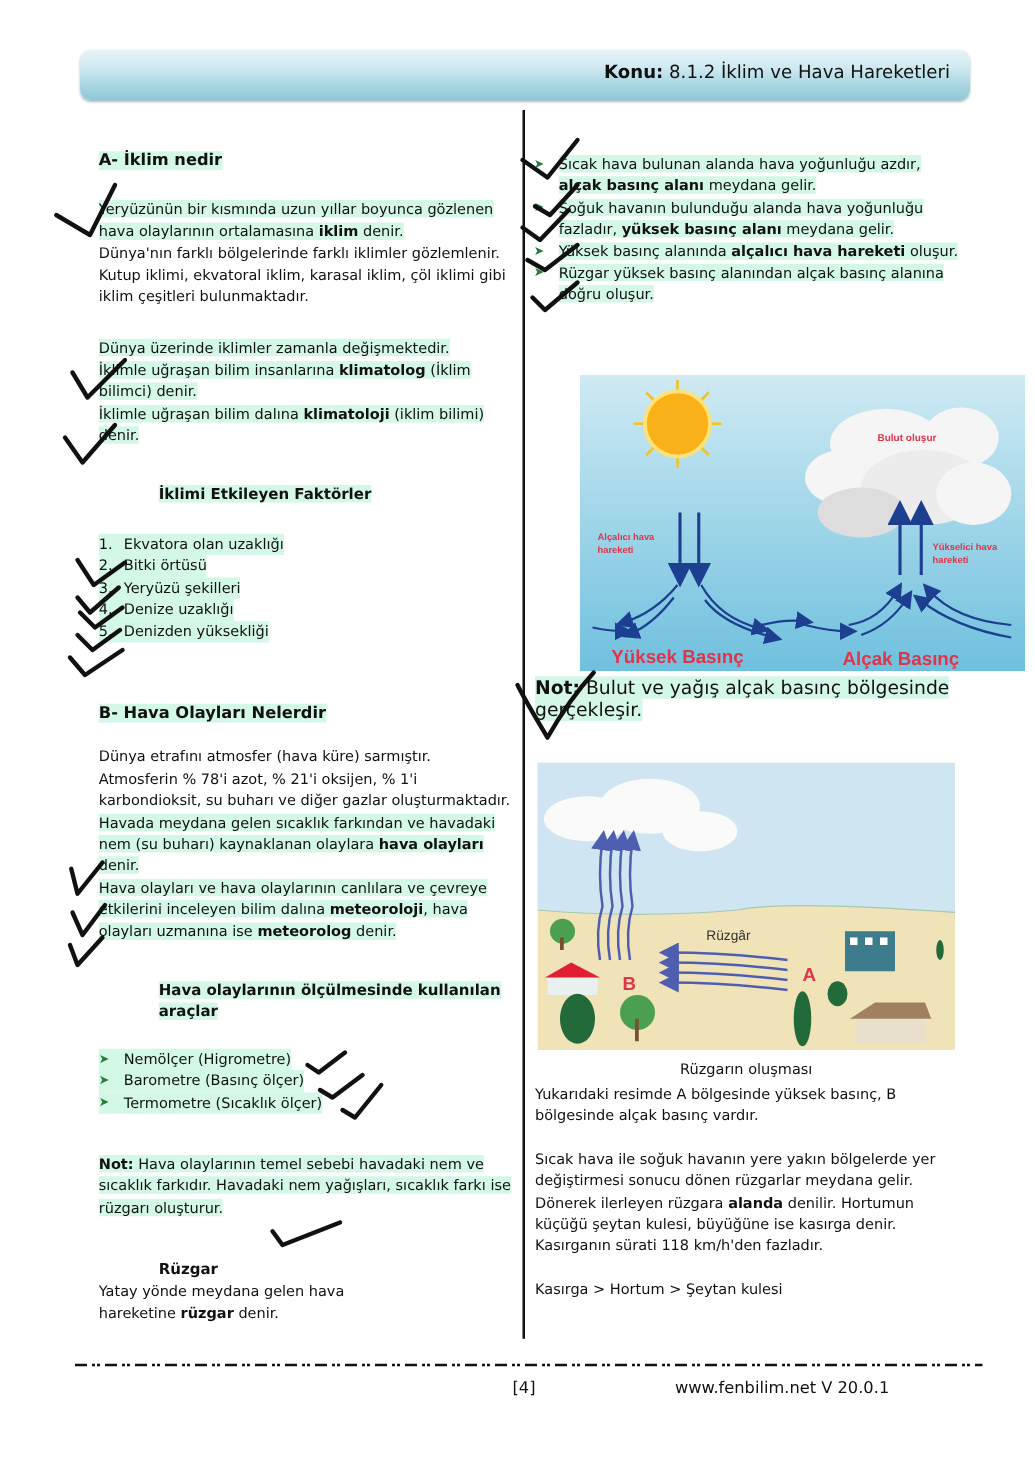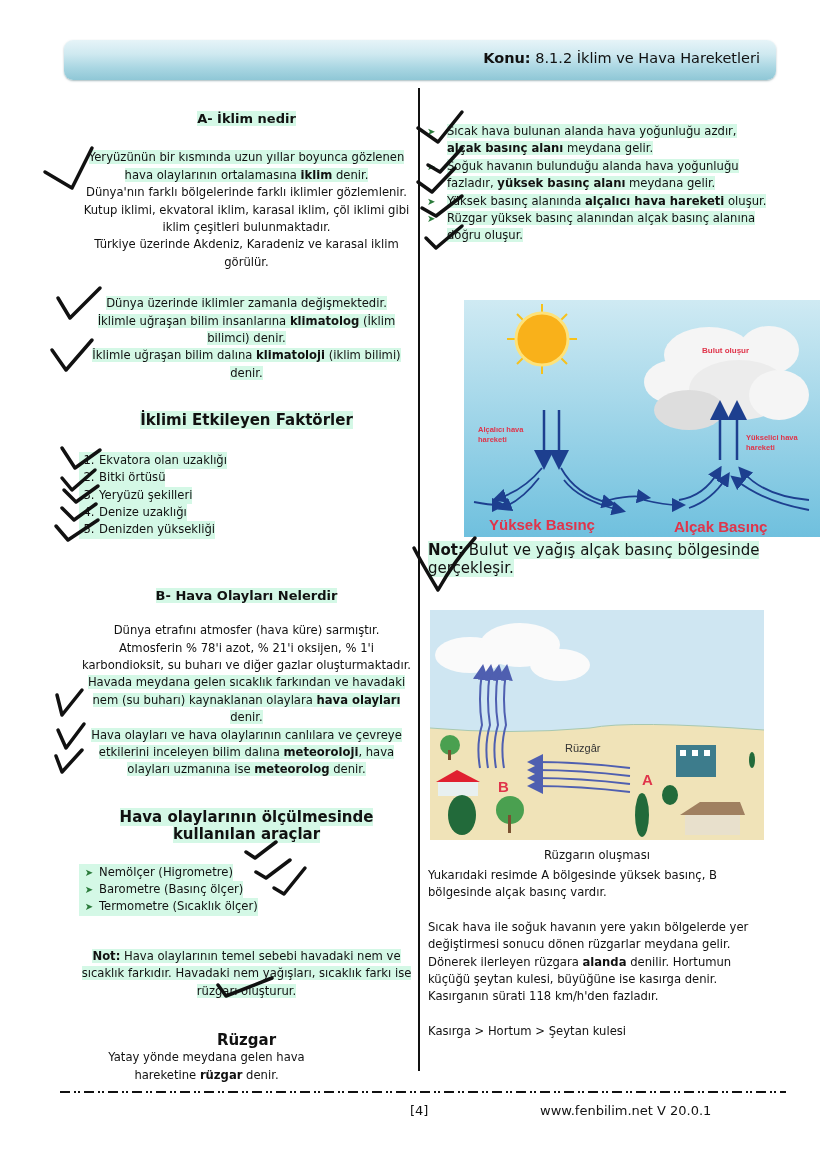--- a/index.html
+++ b/index.html
@@ -4,25 +4,25 @@
 <style>
   html,body{margin:0;padding:0;background:#fff;}
   body{width:828px;height:1171px;position:relative;overflow:hidden;font-family:"DejaVu Sans","Liberation Sans",sans-serif;color:#111;}
   .banner{position:absolute;left:64px;top:40px;width:712px;height:40px;border-radius:9px;
     background:linear-gradient(to bottom,#e6f4f8 0%,#cfe9f0 35%,#a9d6e2 70%,#8fc7d6 100%);
     box-shadow:0 1px 2px rgba(80,120,130,.5);}
   .banner .title{position:absolute;right:16px;top:10px;font-size:14.5px;color:#111;}
   .banner .title b{font-weight:bold;}
   .divider{position:absolute;left:418px;top:88px;width:2px;height:983px;background:#111;}
   .col{position:absolute;font-size:11.6px;line-height:17.4px;}
-  .left{left:79px;top:110px;width:335px;text-align:center;}
+  .left{left:79px;top:120px;width:335px;}
   .right{left:447px;top:123px;width:320px;}
   .hl{background:#d4f8e6;}
   .h{font-weight:bold;font-size:13px;}
-  .h2{font-weight:bold;font-size:15px;}
+  .h2{font-weight:bold;font-size:12px;margin-left:48px;}
   p{margin:0;}
   .gap{height:17px;}
   ol{margin:0;padding:0;list-style:none;}
   ol li{display:flex;}
   ol li .n{width:20px;}
   ul{margin:0;padding:0;list-style:none;}
   ul li{display:flex;}
   ul li .arr{width:20px;color:#2a7a3a;font-size:10px;}
   .rlist li{display:block;position:relative;padding-left:0;}
   .rlist li .arr{position:absolute;left:-20px;top:0;width:16px;}
@@ -45,21 +45,20 @@
 </div>
 
 <div class="divider"></div>
 
 <div class="col left">
   <div class="h"><span class="hl">A- İklim nedir</span></div>
   <div class="gap" style="height:22px"></div>
   <p><span class="hl"><span>Yeryüzünün bir kısmında uzun yıllar boyunca gözlenen hava olaylarının ortalamasına </span><b>iklim</b><span> denir.</span></span></p>
   <p>Dünya'nın farklı bölgelerinde farklı iklimler gözlemlenir.</p>
   <p>Kutup iklimi, ekvatoral iklim, karasal iklim, çöl iklimi gibi iklim çeşitleri bulunmaktadır.</p>
-  <p>Türkiye üzerinde Akdeniz, Karadeniz ve karasal iklim görülür.</p>
   <div class="gap" style="height:24px"></div>
   <p><span class="hl">Dünya üzerinde iklimler zamanla değişmektedir.</span></p>
   <p><span class="hl"><span>İklimle uğraşan bilim insanlarına </span><b>klimatolog</b><span> (İklim bilimci) denir.</span></span></p>
   <p><span class="hl"><span>İklimle uğraşan bilim dalına </span><b>klimatoloji</b><span> (iklim bilimi) denir.</span></span></p>
   <div class="gap" style="height:30px"></div>
   <div class="h2"><span class="hl">İklimi Etkileyen Faktörler</span></div>
   <div class="gap" style="height:22px"></div>
   <ol>
     <li>
         <span class="hl" style="display:flex">

